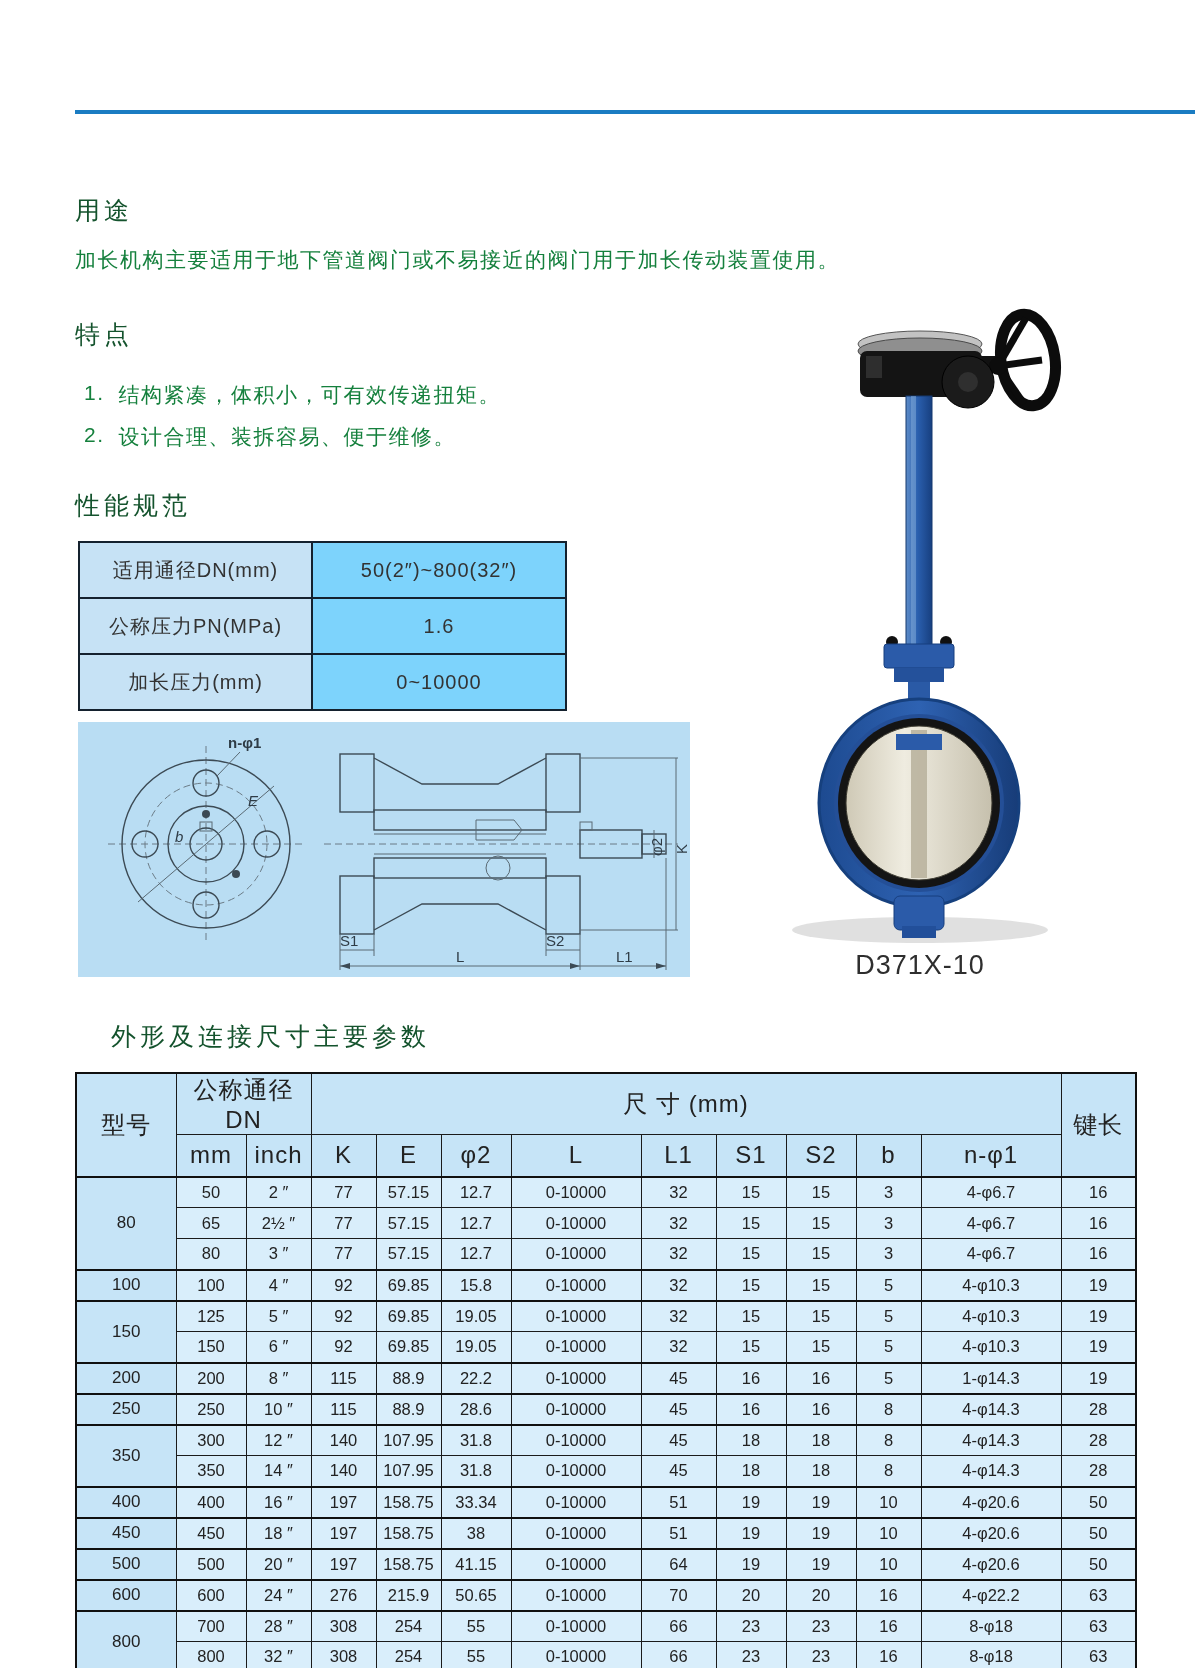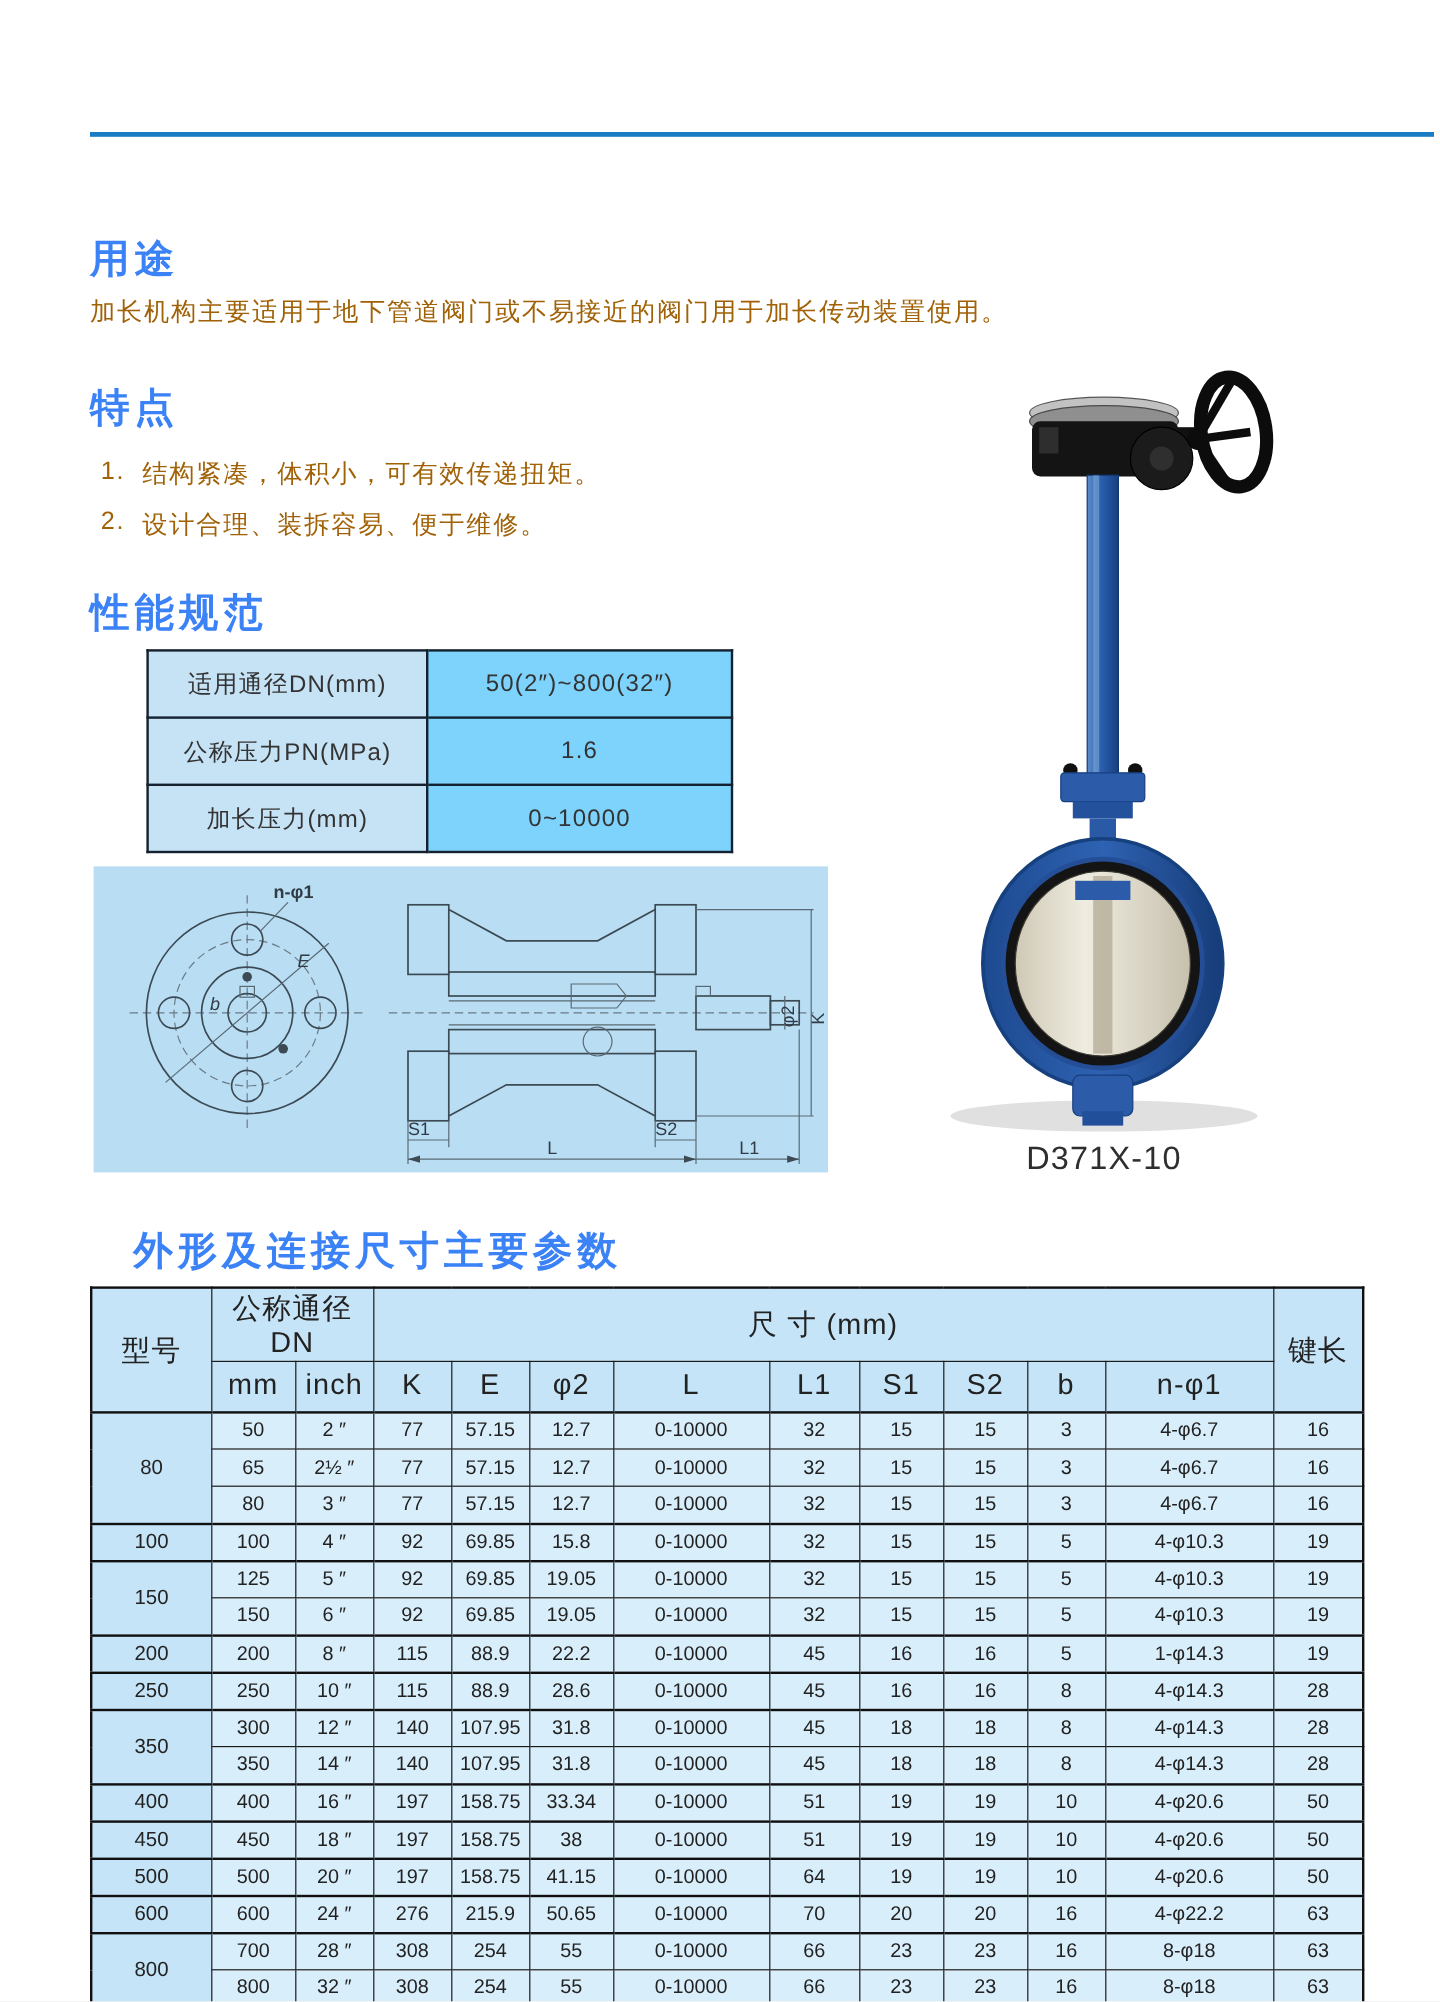--- a/index.html
+++ b/index.html
@@ -5,34 +5,34 @@
   * { margin:0; padding:0; box-sizing:border-box; }
   body { background:#e8e8e8; font-family:"Liberation Sans","DejaVu Sans",sans-serif; }
   .page { position:relative; width:1200px; height:1668px; background:#ffffff; margin:0 auto; overflow:hidden; }
   .abs { position:absolute; }
 
   
   .page-title { left:75px; top:40px; font-size:44px; font-weight:bold; color:#1b79b8; letter-spacing:7px; }
   .title-rule { left:75px; top:110px; width:1120px; height:4px; background:#1a7cc2; }
 
   
-  .section-h { font-size:33px; font-weight:bold; color:#3b82f6; letter-spacing:4px; }
+  .section-h { font-size:25px; font-weight:normal; color:#14532d; letter-spacing:4px; }
   .h-usage { left:75px; top:194px; }
   .h-features { left:75px; top:318px; }
   .h-perf { left:75px; top:489px; }
   .h-dims { left:75px; top:1020px;margin-left:36px; }
 
-  .body-text { font-size:21px; color:#a16207; letter-spacing:1.5px; }
+  .body-text { font-size:21px; color:#15803d; letter-spacing:1.5px; }
   .usage-text { left:75px; top:246px; width:1050px; }
   .feature-item { left:84px; display:flex; gap:14px; }
   .feature-1 { top:381px; }
   .feature-2 { top:423px; }
 
   
-  .perf-table { left:78px; top:541px; border-collapse:collapse; table-layout:fixed;margin-left:44px; }
+  .perf-table { left:78px; top:541px; border-collapse:collapse; table-layout:fixed; }
   .perf-table td { border:2.2px solid #14212e; height:56px; font-size:20px; color:#333; text-align:center; vertical-align:middle; letter-spacing:1px; }
   .perf-table .p-label { width:233px; background:#c6e2f5; }
   .perf-table .p-value { width:254px; background:#7dd3fc; }
 
   
   .diagram-panel { left:78px; top:722px; width:612px; height:255px; background:#b9ddf3; }
   .diagram-panel svg { display:block; }
 
   
   .valve-wrap { left:770px; top:298px; width:300px; height:650px; }

